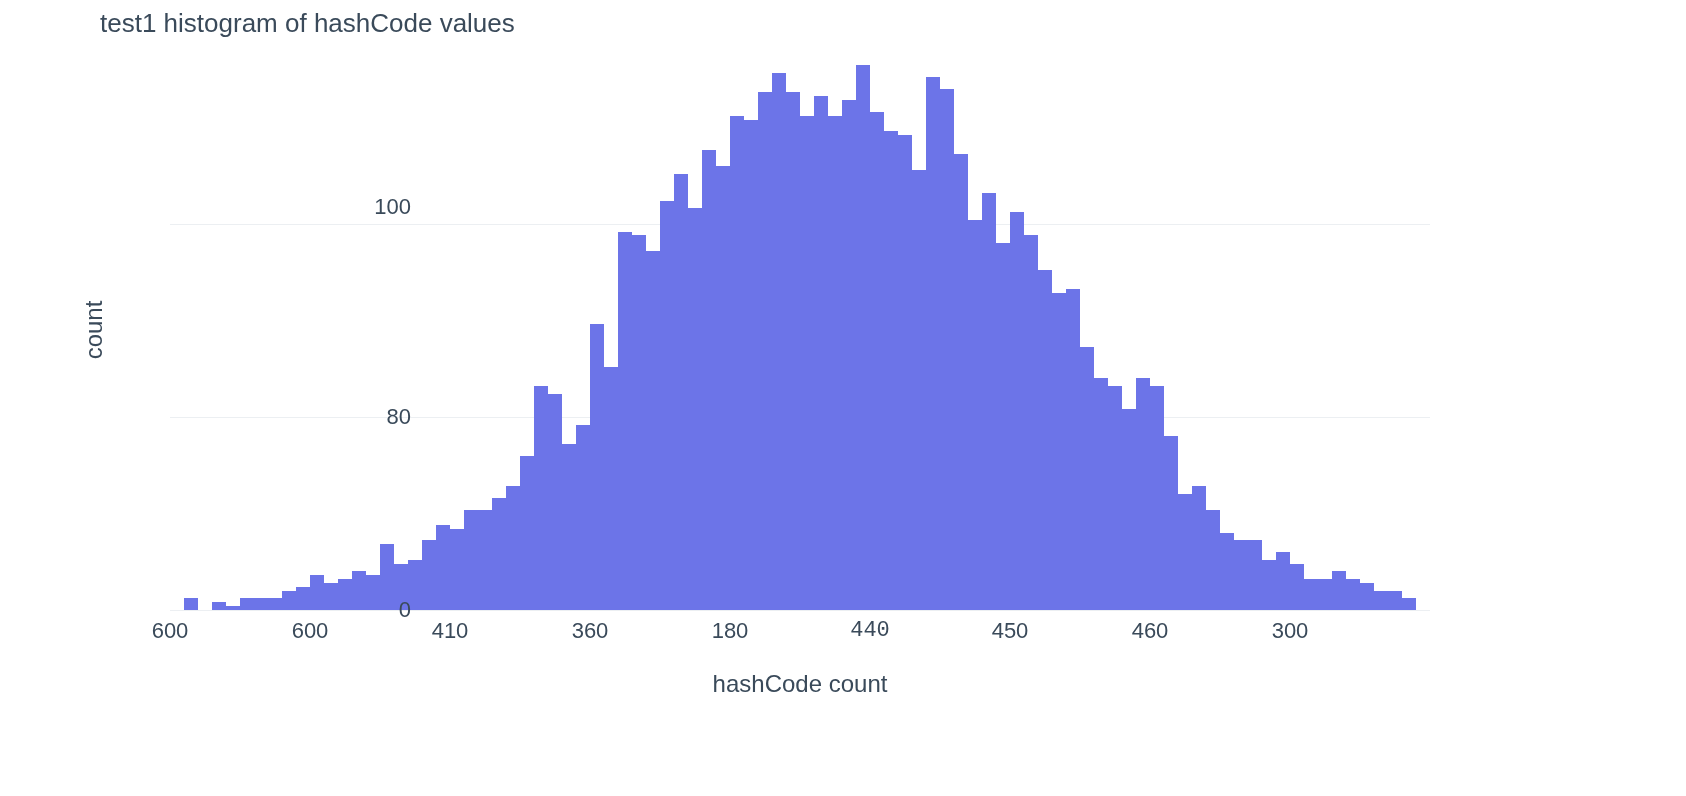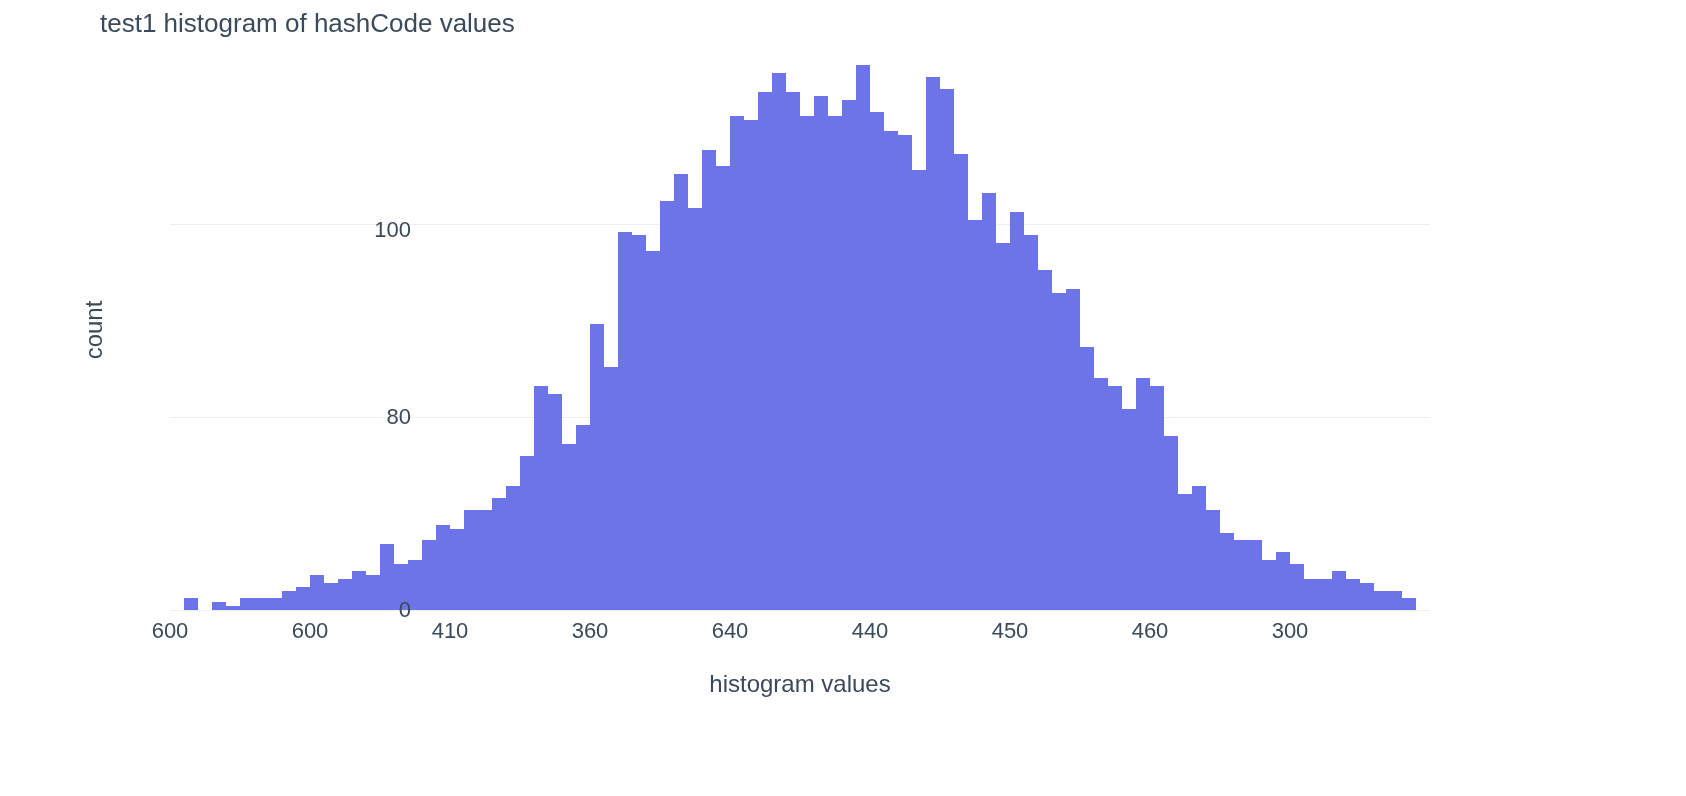--- a/index.html
+++ b/index.html
@@ -78,21 +78,21 @@
       color: #3a4a5a;
       transform: translateX(-50%);
     }
   </style>
 </head>
 <body>
 
 <div class="chart-title">test1 histogram of hashCode values</div>
 
 <div class="y-label">count</div>
-<div class="x-label">histogram values</div>
+<div class="x-label">hashCode count</div>
 
 <div class="plot-area">
   <div id="gridlines">
       <div class="gridline" style="top: 560px;"></div>
       <div class="gridline" style="top: 366.897px;"></div>
       <div class="gridline" style="top: 173.793px;"></div>
     </div>
   <div class="bars" id="bars">
       <div class="bar" style="height: 0%;"></div>
       <div class="bar" style="height: 2.06897%;"></div>
@@ -183,25 +183,25 @@
       <div class="bar" style="height: 3.44828%;"></div>
       <div class="bar" style="height: 3.44828%;"></div>
       <div class="bar" style="height: 2.06897%;"></div>
       <div class="bar" style="height: 0%;"></div>
     </div>
 </div>
 
 <div id="yticks">
     <div class="y-tick" style="top: 610px;">0</div>
     <div class="y-tick" style="top: 416.897px;">80</div>
-    <div class="y-tick" style="top: 230px;">100</div>
+    <div class="y-tick" style="top: 207px;">100</div>
   </div>
 <div id="xticks">
     <div class="x-tick" style="left: 170px;">600</div>
     <div class="x-tick" style="left: 310px;">600</div>
     <div class="x-tick" style="left: 450px;">410</div>
     <div class="x-tick" style="left: 590px;">360</div>
-    <div class="x-tick" style="left: 730px;">640</div>
-    <div class="x-tick" style="left: 870px;">440</div>
+    <div class="x-tick" style="left: 730px;">180</div>
+    <div class="x-tick" style="left: 870px; font-family: Liberation Mono, monospace;">440</div>
     <div class="x-tick" style="left: 1010px;">450</div>
     <div class="x-tick" style="left: 1150px;">460</div>
     <div class="x-tick" style="left: 1290px;">300</div>
   </div>
 
 </body></html>

